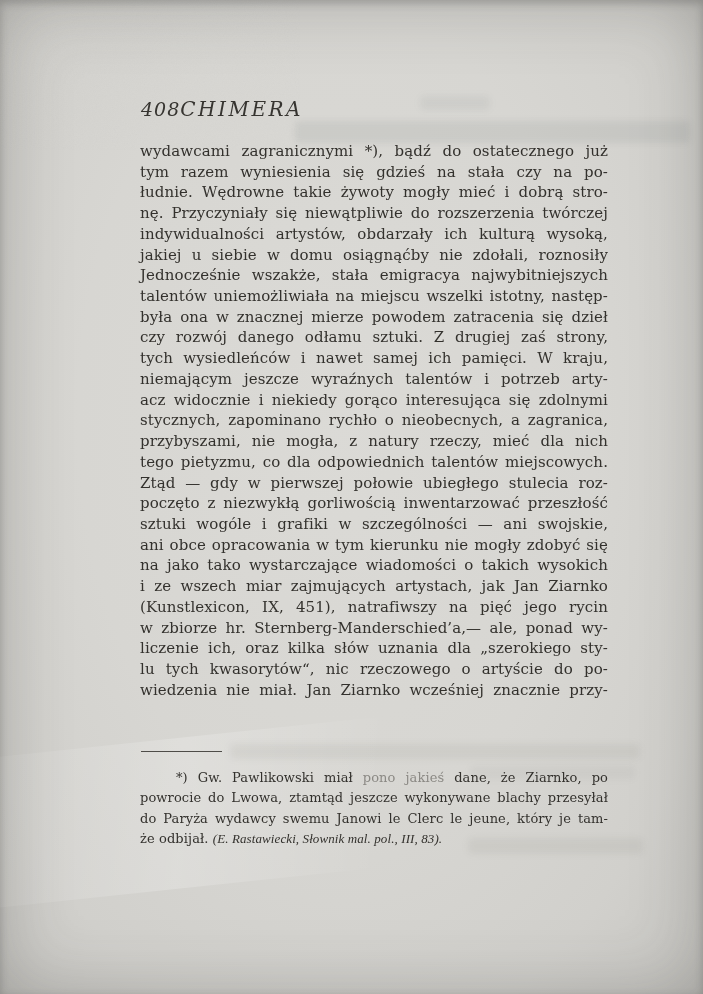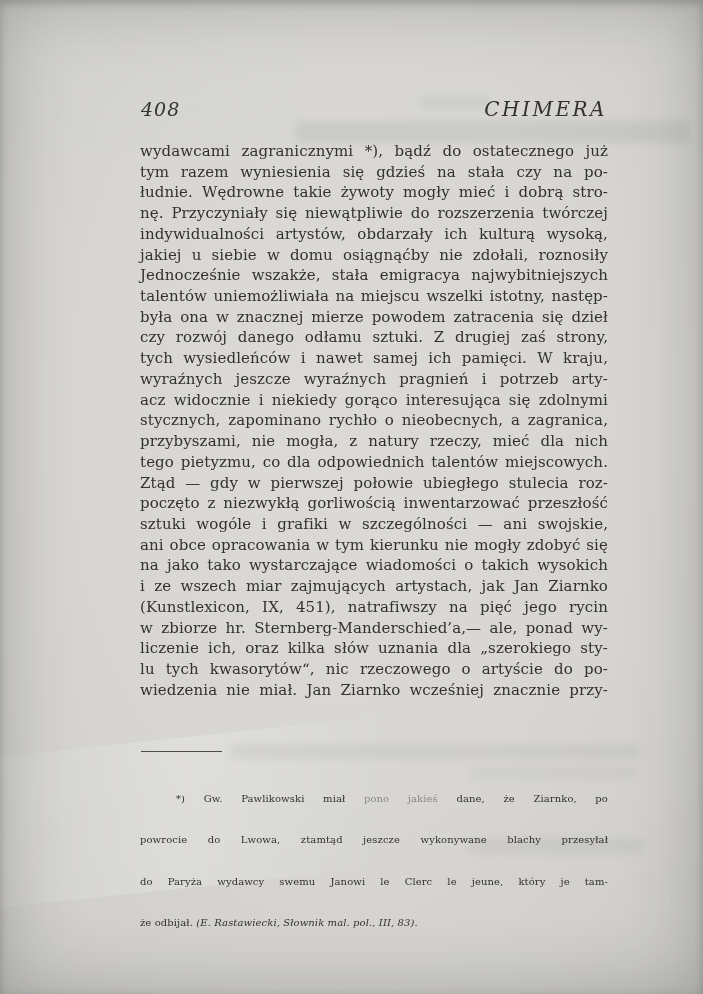--- a/index.html
+++ b/index.html
@@ -9,21 +9,21 @@
     height: 994px;
     overflow: hidden;
     background: radial-gradient(ellipse at 48% 42%, #dbdad6 0%, #d7d6d2 50%, #d1d0cc 78%, #c7c6c2 100%);
     box-shadow: inset 0 0 70px rgba(55,55,50,.28), inset 0 3px 8px rgba(40,40,38,.25);
     font-family: "DejaVu Serif", "Liberation Serif", serif;
     color: #33312d;
   }
   
   .running-head {
     position: absolute; top: 97px; left: 141px; width: 466px;
-    display: flex; justify-content: space-between; align-items: baseline;
+    display: flex; justify-content: flex-start; align-items: baseline;
     z-index: 4;
   }
   .folio { font-style: italic; font-size: 19px; letter-spacing: 1px; }
   .journal { font-style: italic; font-size: 20px; letter-spacing: 2.5px; }
   
   .body-block {
     position: absolute; top: 141px; left: 140px; width: 468px; z-index: 4;
   }
   .tline {
     font-size: 15px;
@@ -36,32 +36,31 @@
   }
   
   .footnote-rule {
     position: absolute; top: 751px; left: 141px; width: 81px;
     border-top: 1.5px solid #4e4c48; z-index: 4;
   }
   .footnote-block {
     position: absolute; top: 768px; left: 140px; width: 468px; z-index: 4;
   }
   .fline {
-    font-size: 10px;
+    font-size: 13px;
     height: 20.3px;
     line-height: 20.3px;
     text-align: justify;
     text-align-last: justify;
     white-space: nowrap;
     letter-spacing: 0.1px;
-    margin-top: 21px;
   }
   .fline:first-child { text-indent: 36px; }
   .fline:last-child { text-align-last: left; }
-  .it { font-style: italic; }
+  .it { font-style: italic; font-family: Liberation Serif, serif; }
   .faded { color: #8b8984; }
   
   .ghost {
     position: absolute; z-index: 2; border-radius: 5px;
     filter: blur(3px);
   }
   .ghost-header   { top: 121px; left: 295px; width: 395px; height: 22px; background: rgba(92,102,94,.10); }
   .ghost-header2  { top: 96px;  left: 420px; width: 70px;  height: 14px; background: rgba(92,102,94,.07); }
   .ghost-fn-a     { top: 744px; left: 230px; width: 410px; height: 15px; background: rgba(98,104,94,.08); }
   .ghost-fn-b     { top: 766px; left: 470px; width: 165px; height: 13px; background: rgba(98,104,94,.06); }
@@ -100,21 +99,21 @@
       <div class="tline">tym razem wyniesienia się gdzieś na stała czy na po-</div>
       <div class="tline">łudnie. Wędrowne takie żywoty mogły mieć i dobrą stro-</div>
       <div class="tline">nę. Przyczyniały się niewątpliwie do rozszerzenia twórczej</div>
       <div class="tline">indywidualności artystów, obdarzały ich kulturą wysoką,</div>
       <div class="tline">jakiej u siebie w domu osiągnąćby nie zdołali, roznosiły</div>
       <div class="tline">Jednocześnie wszakże, stała emigracya najwybitniejszych</div>
       <div class="tline">talentów uniemożliwiała na miejscu wszelki istotny, następ-</div>
       <div class="tline">była ona w znacznej mierze powodem zatracenia się dzieł</div>
       <div class="tline">czy rozwój danego odłamu sztuki. Z drugiej zaś strony,</div>
       <div class="tline">tych wysiedleńców i nawet samej ich pamięci. W kraju,</div>
-      <div class="tline">wyraźnych jeszcze wyraźnych pragnień i potrzeb arty-</div>
+      <div class="tline">niemającym jeszcze wyraźnych talentów i potrzeb arty-</div>
       <div class="tline">acz widocznie i niekiedy gorąco interesująca się zdolnymi</div>
       <div class="tline">stycznych, zapominano rychło o nieobecnych, a zagranica,</div>
       <div class="tline">przybyszami, nie mogła, z natury rzeczy, mieć dla nich</div>
       <div class="tline">tego pietyzmu, co dla odpowiednich talentów miejscowych.</div>
       <div class="tline">Ztąd — gdy w pierwszej połowie ubiegłego stulecia roz-</div>
       <div class="tline">poczęto z niezwykłą gorliwością inwentarzować przeszłość</div>
       <div class="tline">sztuki wogóle i grafiki w szczególności — ani swojskie,</div>
       <div class="tline">ani obce opracowania w tym kierunku nie mogły zdobyć się</div>
       <div class="tline">na jako tako wystarczające wiadomości o takich wysokich</div>
       <div class="tline">i ze wszech miar zajmujących artystach, jak Jan Ziarnko</div>

